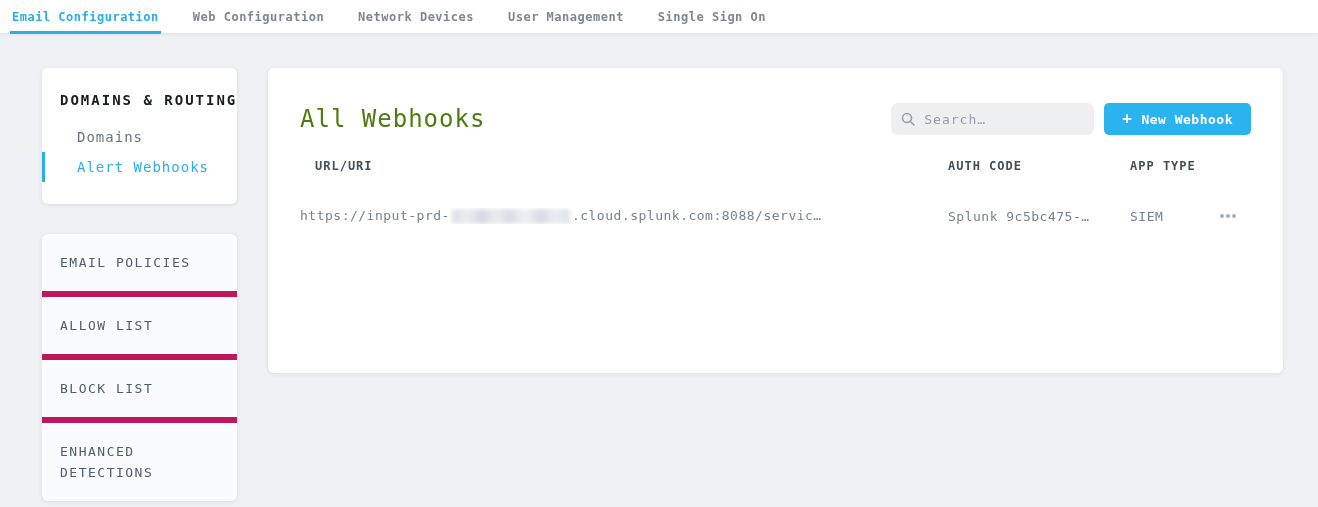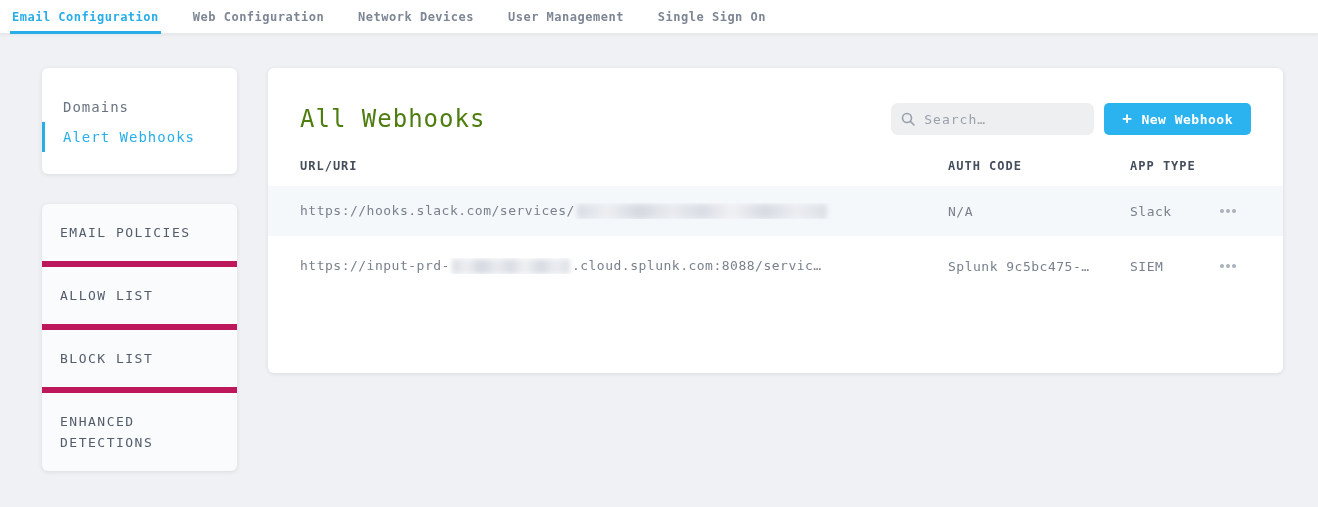--- a/index.html
+++ b/index.html
@@ -16,41 +16,41 @@
   .tab.active::after { content:""; position:absolute; left:0; right:0; bottom:-1px; height:3px; background:#29aee9; }
 
   
   .content { display:flex; padding:34px 35px 0 42px; gap:31px; align-items:flex-start; }
   .card { background:#fff; border-radius:6px; box-shadow:0 1px 4px rgba(25,35,50,.10); }
 
   
   .sidebar { width:195px; flex:none; }
   .routing-card { padding:24px 0 22px; margin-bottom:30px; }
   .routing-title { font-size:14px; font-weight:bold; color:#171c26; letter-spacing:2px; padding:0 18px; margin-bottom:14px; white-space:nowrap; }
-  .side-item { font-size:14px; color:#6a7380; letter-spacing:1px; padding:7px 18px; border-left:3px solid transparent; cursor:pointer; white-space:nowrap; }
+  .side-item { font-size:14px; color:#6a7380; letter-spacing:1px; padding:7px 32px; border-left:3px solid transparent; cursor:pointer; white-space:nowrap; }
   .side-item.active { color:#29aee9; border-left-color:#29aee9; }
   .cat-card { background:#fafbfd; overflow:hidden; }
   .cat-item { padding:18px 18px; font-size:13px; color:#525c6b; letter-spacing:1.5px; line-height:21px; border-bottom:6px solid #be185d; cursor:pointer; }
   .cat-item:last-child { border-bottom:none; }
 
   
   .main-card { width:1015px; height:305px; overflow:hidden; }
   .main-header { display:flex; align-items:center; padding:35px 32px 24px; }
   .main-title { font-size:24px; font-weight:normal; color:#4d7c0f; letter-spacing:1px; }
   .spacer { flex:1; }
   .searchbox { display:flex; align-items:center; width:203px; height:32px; background:#edeff1; border-radius:7px; padding:16px 10px; margin-right:10px; }
   .searchbox svg { flex:none; margin-right:9px; }
   .searchbox input { border:none; outline:none; background:transparent; width:100%; font-family:inherit; font-size:13px; color:#5a6472; letter-spacing:1px; }
   .searchbox input::placeholder { color:#9aa1ab; }
   .new-btn { display:flex; align-items:center; gap:9px; height:32px; padding:0 18px; background:#2bb3f0; color:#fff;
              border:none; border-radius:5px; font-family:inherit; font-size:13px; font-weight:bold; letter-spacing:.5px; cursor:pointer; }
   .new-btn .plus { font-size:16px; font-weight:bold; line-height:1; }
 
   
-  .thead { display:flex; padding:0 32px 13px; }
+  .thead { display:flex; padding:0 32px 13px;margin-left:15px; }
   .hcell { font-size:12px; font-weight:600; color:#454e5c; letter-spacing:1px; }
   .trow { display:flex; align-items:center; padding:0 32px; }
   .trow.alt { background:#f5f8fb; }
   .row1 { height:50px; }
   .row2 { height:60px; }
   .col-url { flex:1; min-width:0; }
   .col-auth { width:182px; flex:none; }
   .col-app { width:75px; flex:none; }
   .col-menu { width:46px; flex:none; display:flex; justify-content:center; }
   .cell { font-size:13px; color:#78818d; letter-spacing:.5px; white-space:nowrap; overflow:hidden; }
@@ -72,20 +72,21 @@
     <div class="tab">Web Configuration</div>
     <div class="tab">Network Devices</div>
     <div class="tab">User Management</div>
     <div class="tab">Single Sign On</div>
   </header>
 
   <div class="content">
 
     <aside class="sidebar">
       <div class="card routing-card">
+        <div class="routing-title">DOMAINS &amp; ROUTING</div>
         <div class="side-item">Domains</div>
         <div class="side-item active">Alert Webhooks</div>
       </div>
       <div class="card cat-card">
         <div class="cat-item">EMAIL POLICIES</div>
         <div class="cat-item">ALLOW LIST</div>
         <div class="cat-item">BLOCK LIST</div>
         <div class="cat-item">ENHANCED DETECTIONS</div>
       </div>
     </aside>
@@ -108,30 +109,20 @@
       </div>
 
       <div>
         <div class="thead">
           <div class="hcell col-url">URL/URI</div>
           <div class="hcell col-auth">AUTH CODE</div>
           <div class="hcell col-app">APP TYPE</div>
           <div class="hcell col-menu"></div>
         </div>
 
-        <div class="trow alt row1">
-          <div class="cell col-url"><span>https://hooks.slack.com/services/</span><span class="redact r1w"></span></div>
-          <div class="cell col-auth">N/A</div>
-          <div class="cell col-app">Slack</div>
-          <div class="col-menu">
-              <span class="menu-btn">
-                <span class="dots"></span>
-              </span>
-            </div>
-        </div>
 
         <div class="trow row2">
           <div class="cell col-url"><span>https://input-prd-</span><span class="redact r2w"></span><span>.cloud.splunk.com:8088/servic…</span></div>
           <div class="cell col-auth">Splunk 9c5bc475-…</div>
           <div class="cell col-app">SIEM</div>
           <div class="col-menu">
               <span class="menu-btn">
                 <span class="dots"></span>
               </span>
             </div>

